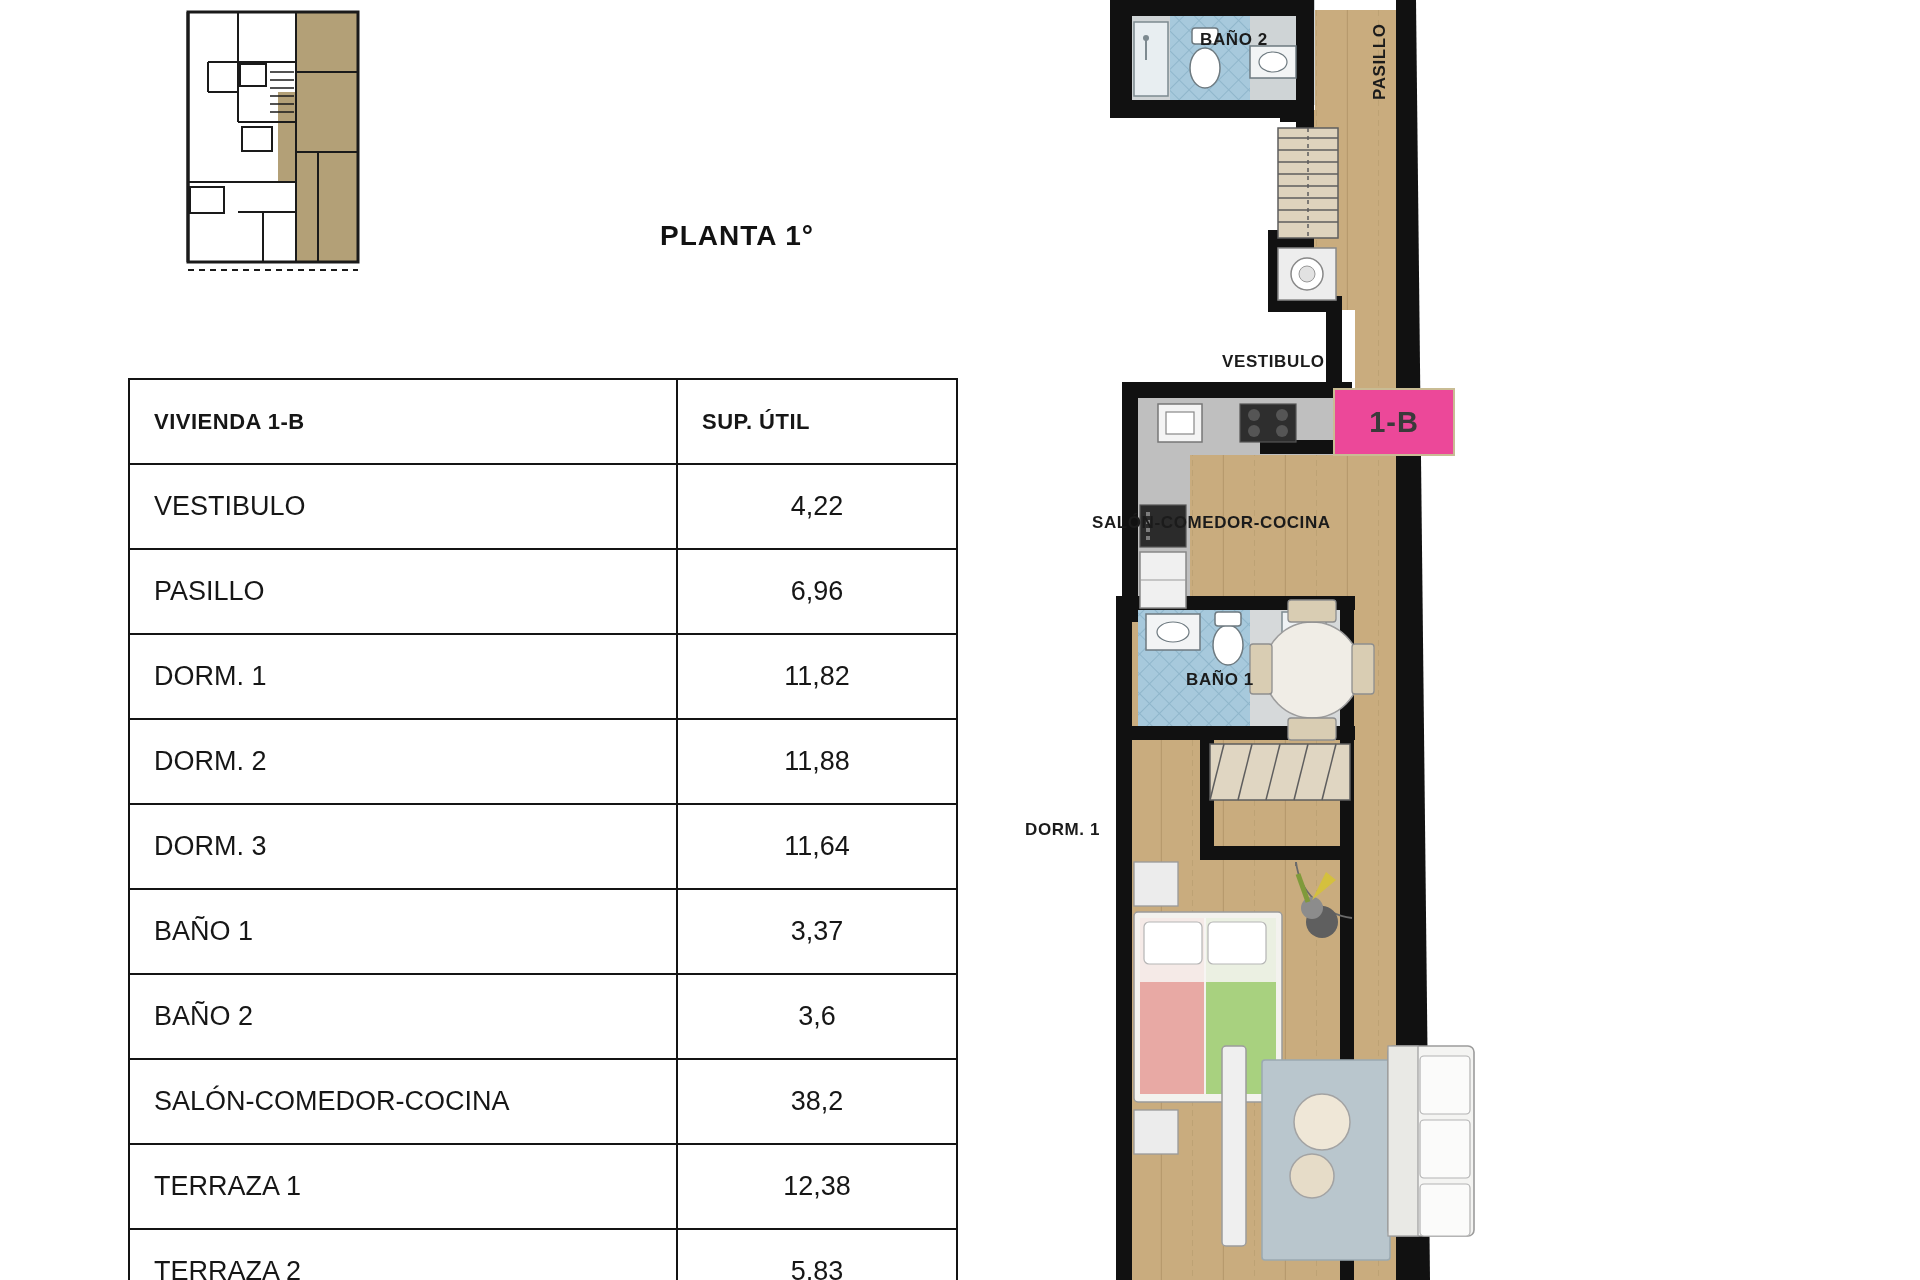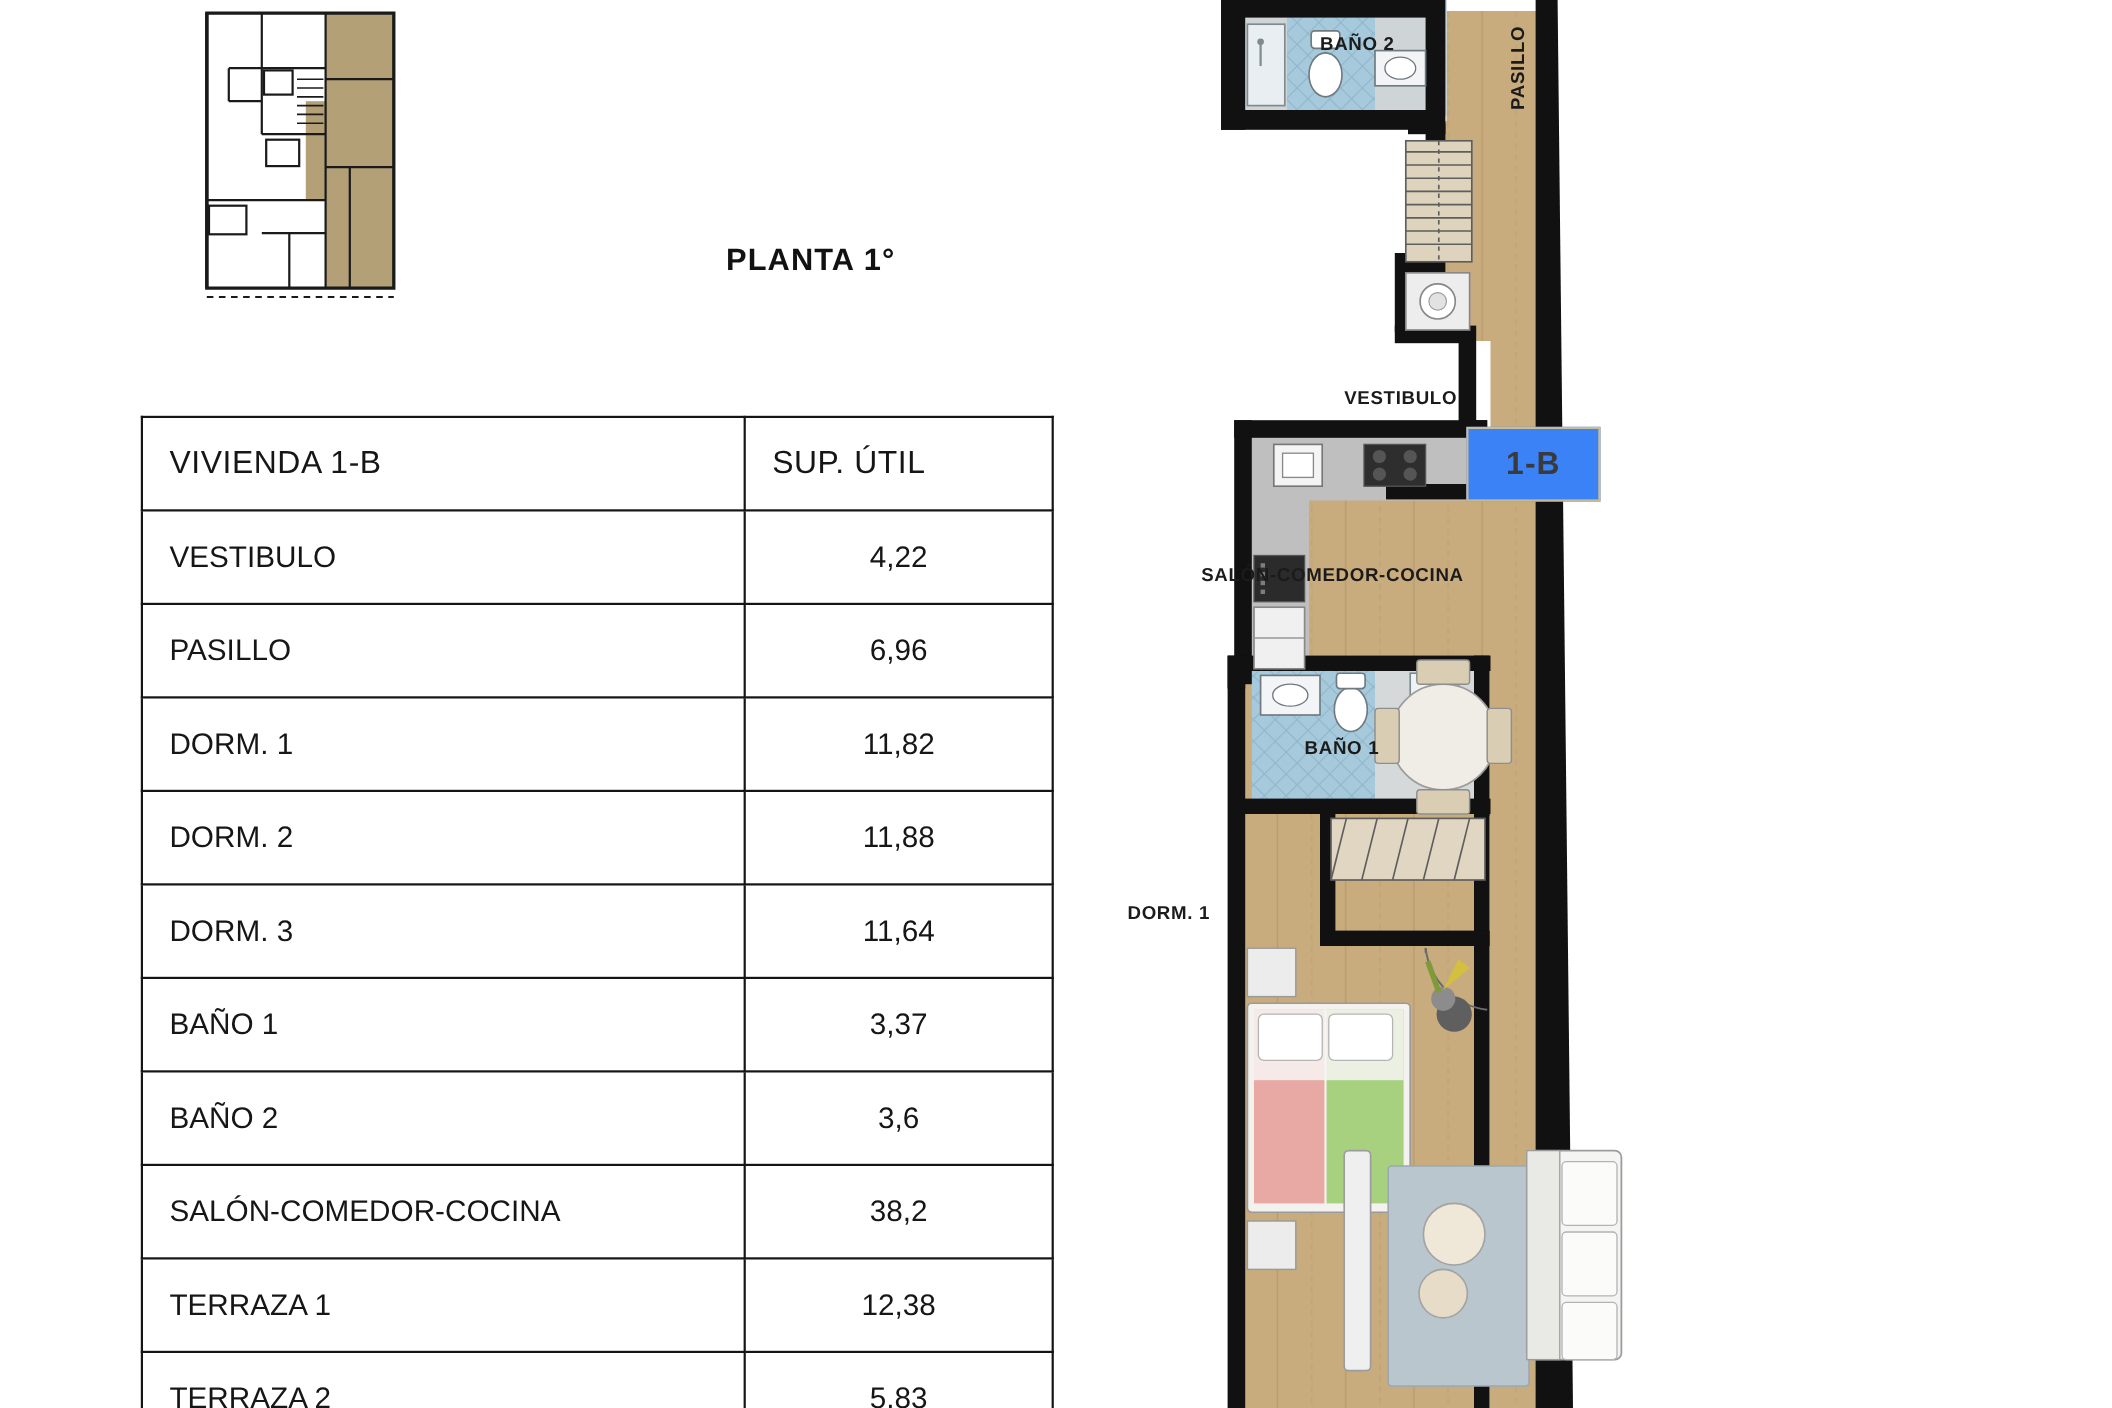--- a/index.html
+++ b/index.html
@@ -52,22 +52,22 @@
   #areas-table td, #areas-table th {
     border: 2px solid #141414;
     height: 83px;
     padding: 0 24px;
     font-size: 27px;
     font-weight: 400;
     color: #161616;
     vertical-align: middle;
   }
   #areas-table th {
-    font-size: 29px;
-    font-weight: normal;
+    font-size: 22px;
+    font-weight: bold;
     letter-spacing: 0.5px;
   }
   #areas-table .col-name { width: 498px; text-align: left; }
   #areas-table .col-val  { width: 230px; text-align: center; }
   #areas-table th.col-val { text-align: left; }
 
   
   #floor-plan {
     position: absolute;
     left: 1100px; top: 0;
@@ -85,21 +85,21 @@
   }
   .room-label.vertical {
     transform: rotate(-90deg);
     transform-origin: left top;
   }
   #unit-tag {
     position: absolute;
     left: 1333px; top: 388px;
     width: 118px; height: 64px;
     border: 2px solid #c9bc94;
-    background: #3b82f6;
+    background: #ec4899;
     display: flex;
     align-items: center;
     justify-content: center;
     font-size: 29px;
     font-weight: bold;
     color: #3a3a3a;
     letter-spacing: 1px;
   }
 </style>
 </head>

